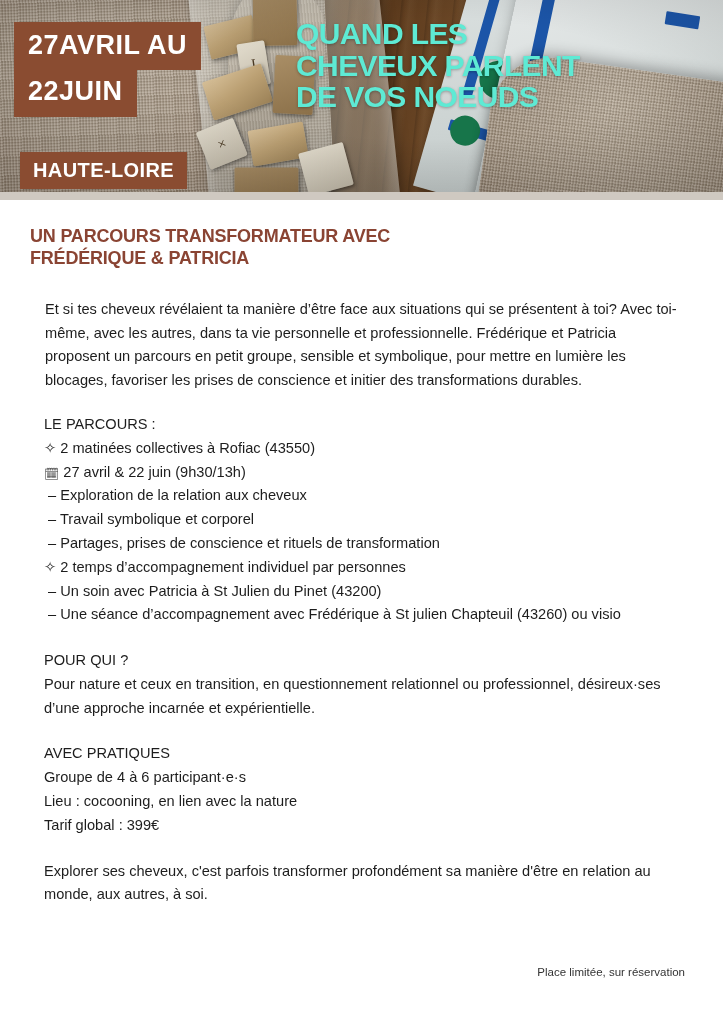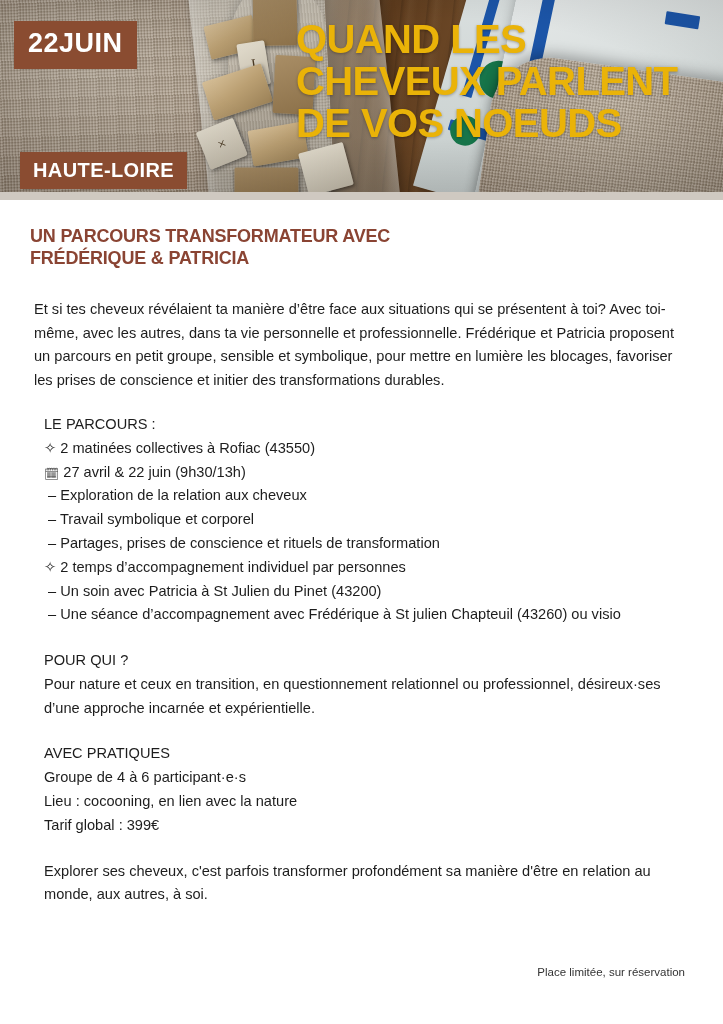--- a/index.html
+++ b/index.html
@@ -209,22 +209,22 @@
     line-height: 1;
     padding: 8px 13px 9px 13px;
     width: max-content;
   }
   .hero-title {
     position: absolute;
     left: 296px;
     top: 18px;
     right: 0;
     z-index: 6;
-    color: #eab308;
-    font-size: 40px;
+    color: #5eead4;
+    font-size: 30px;
     font-weight: 800;
     line-height: 1.05;
     letter-spacing: -0.6px;
     text-transform: uppercase;
     text-shadow: 0 1px 3px rgba(0,0,0,0.30);
   }
   .hero-title span { display: block; white-space: nowrap; }
 
   .hero-footer-band {
     position: absolute;
@@ -243,21 +243,21 @@
     font-size: 18px;
     font-weight: 800;
     line-height: 1.22;
     letter-spacing: -0.2px;
     margin: 0 0 28px 0;
     text-transform: uppercase;
   }
   .section-title span { display: block; }
 
   .intro p {
-    margin: 4px;
+    margin: 15px;
     font-size: 14.6px;
     line-height: 1.63;
     color: #1d1d1d;
   }
 
   .block-list {
     margin: 20px 0 0 0;
     padding-left: 14px;
   }
   .block-list .row {
@@ -345,20 +345,21 @@
       <div class="green-dot" style="left:96px;  top:216px; width:36px; height:36px;"></div>
       <div class="green-dot" style="left:152px; top:206px; width:38px; height:38px;"></div>
       <div class="green-dot" style="left:206px; top:198px; width:34px; height:34px;"></div>
     </div>
 
     <div class="burlap-2"></div>
     <div class="hero-shade"></div>
   </div>
 
   <div class="date-stack">
+    <span class="date-line">27AVRIL AU</span>
     <span class="date-line second">22JUIN</span>
   </div>
 
   <div class="region-badge">HAUTE-LOIRE</div>
 
   <div class="hero-title">
     <span>QUAND LES</span>
     <span>CHEVEUX PARLENT</span>
     <span>DE VOS NOEUDS</span>
   </div>

